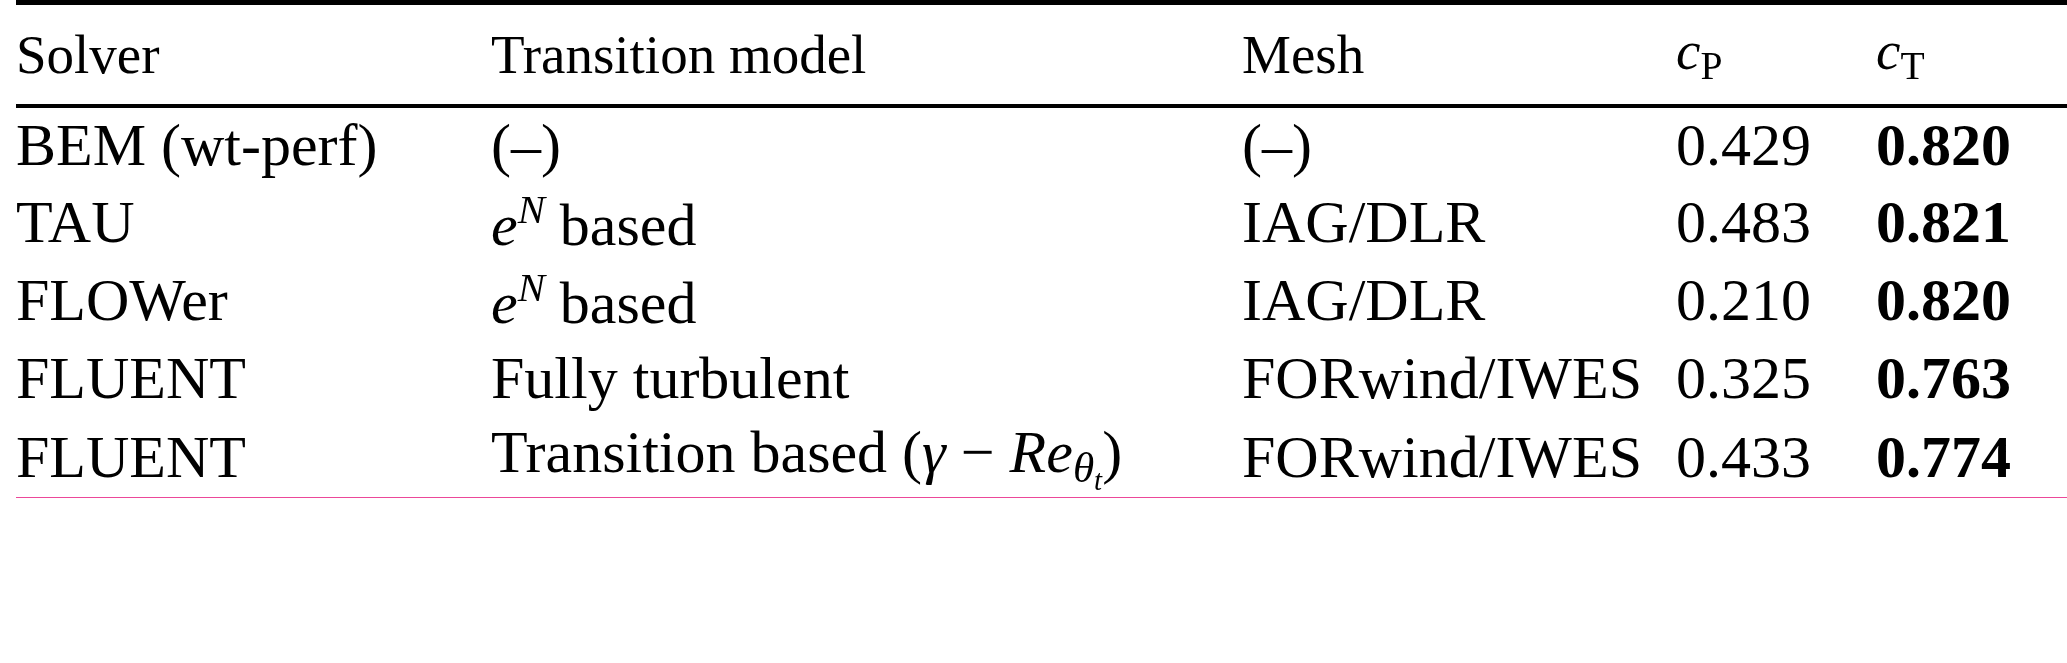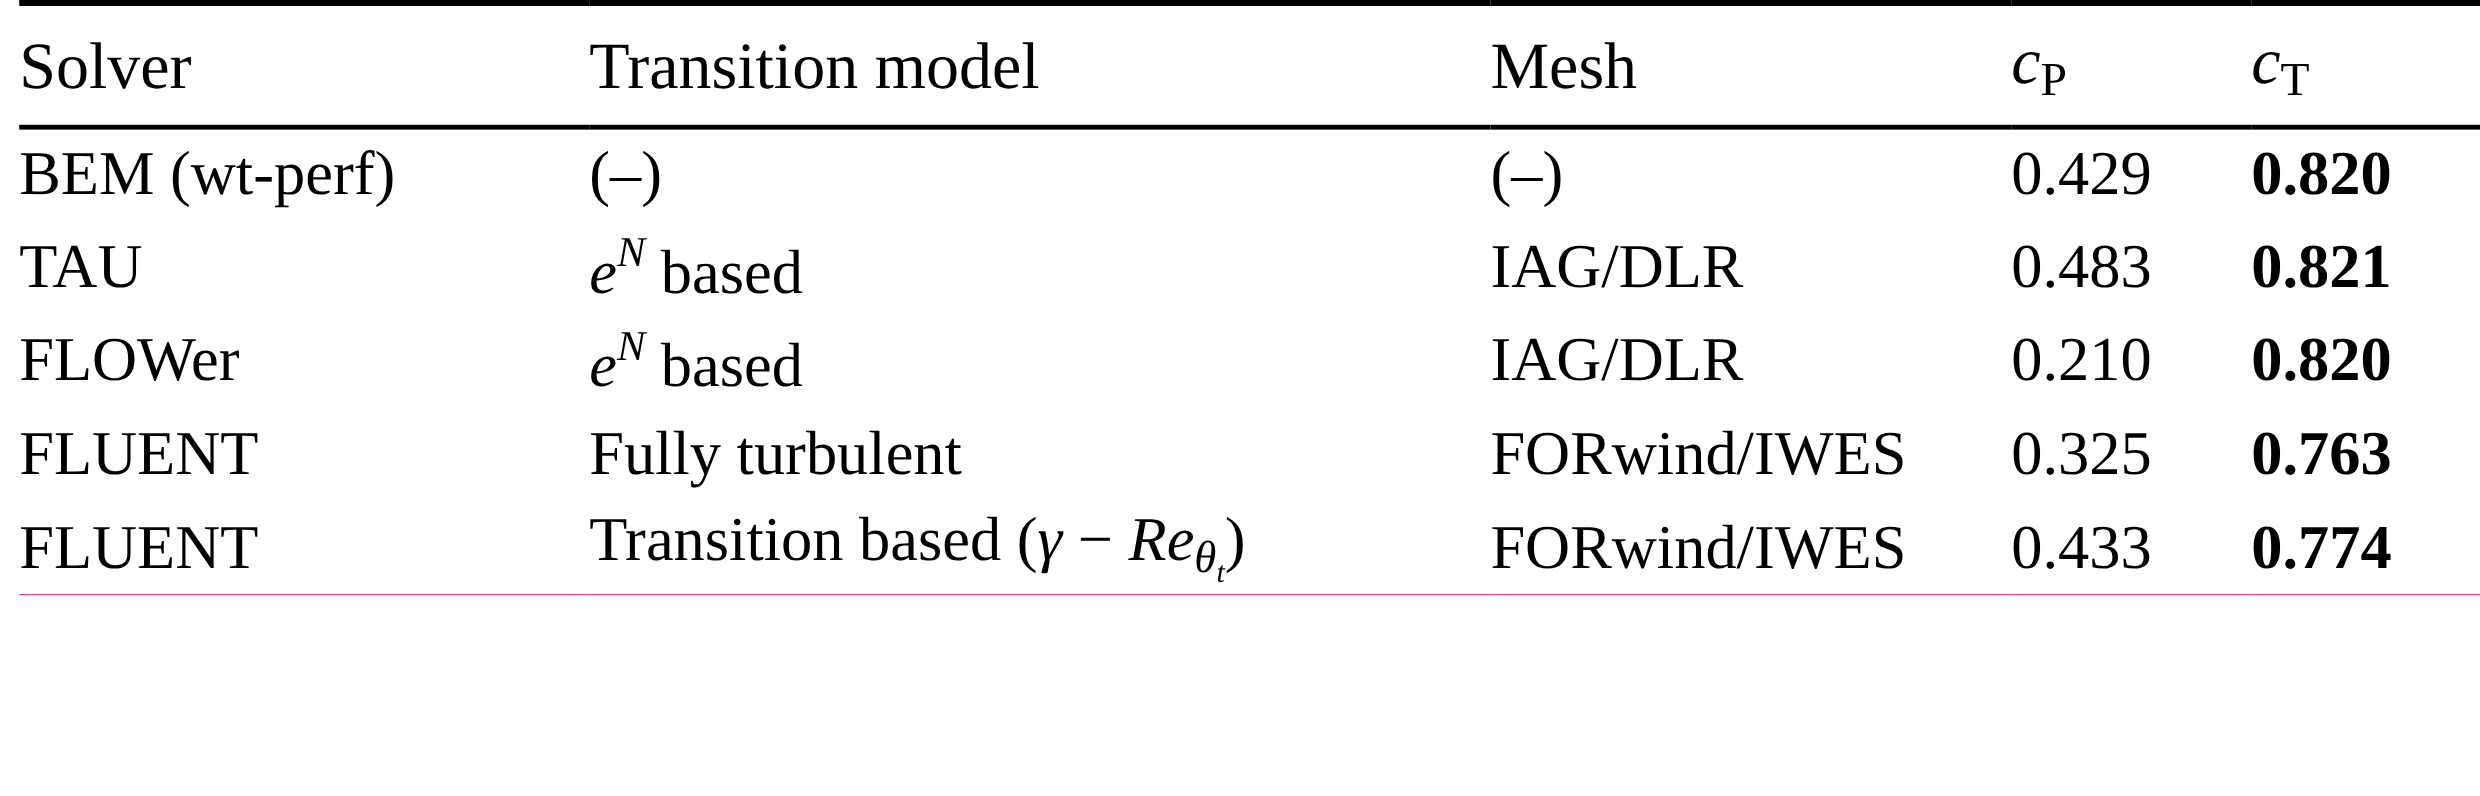--- a/index.html
+++ b/index.html
@@ -33,21 +33,21 @@
     vertical-align: middle;
     text-align: left;
     font-size: 55px;
     padding: 0;
     white-space: nowrap;
   }
   table.paper-table tbody td {
     height: 78px;
     vertical-align: middle;
     text-align: left;
-    font-size: 52px;
+    font-size: 60px;
     padding: 0;
     white-space: nowrap;
   }
   
   .col-solver     { width: 475px; padding-left: 42px; }
   .col-transition { width: 751px; }
   .col-mesh       { width: 434px; }
   .col-cp         { width: 200px; text-align: center; }
   .col-ct         { width: 207px; text-align: center; font-weight: bold; }
   th.col-cp, th.col-ct { text-align: center; }

